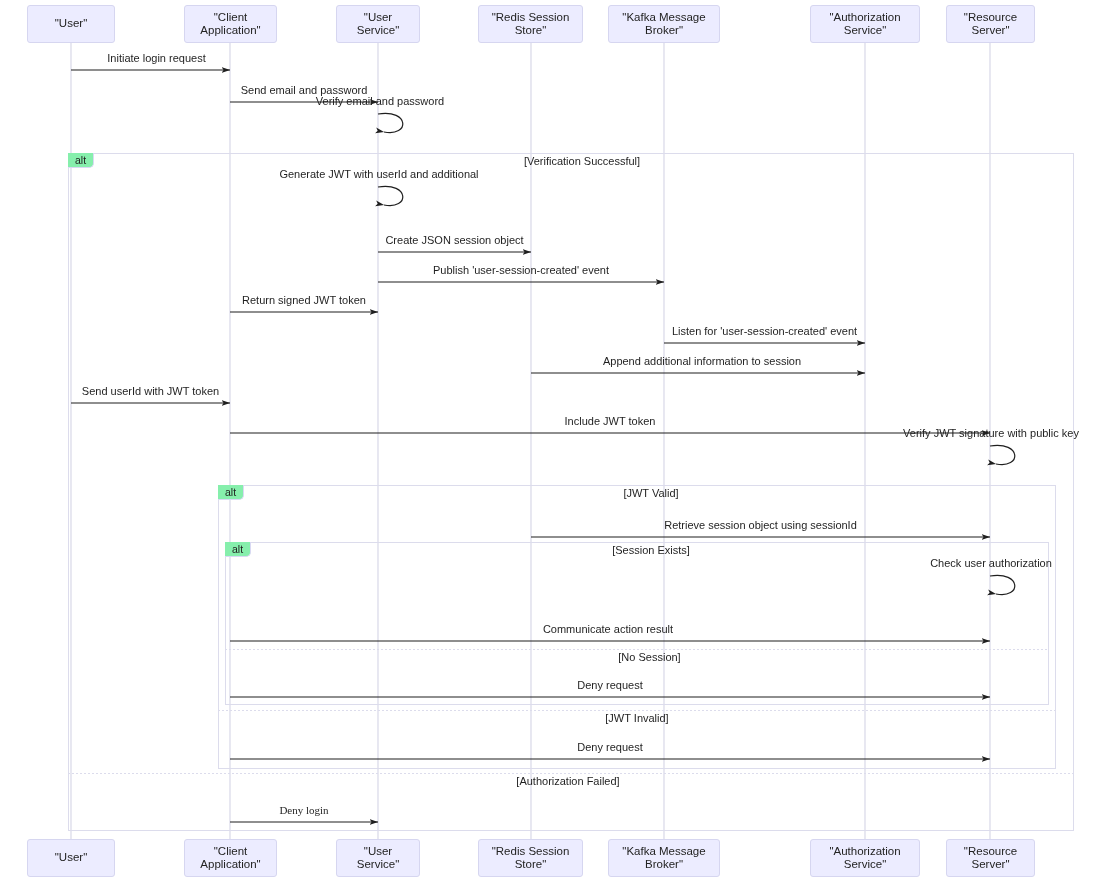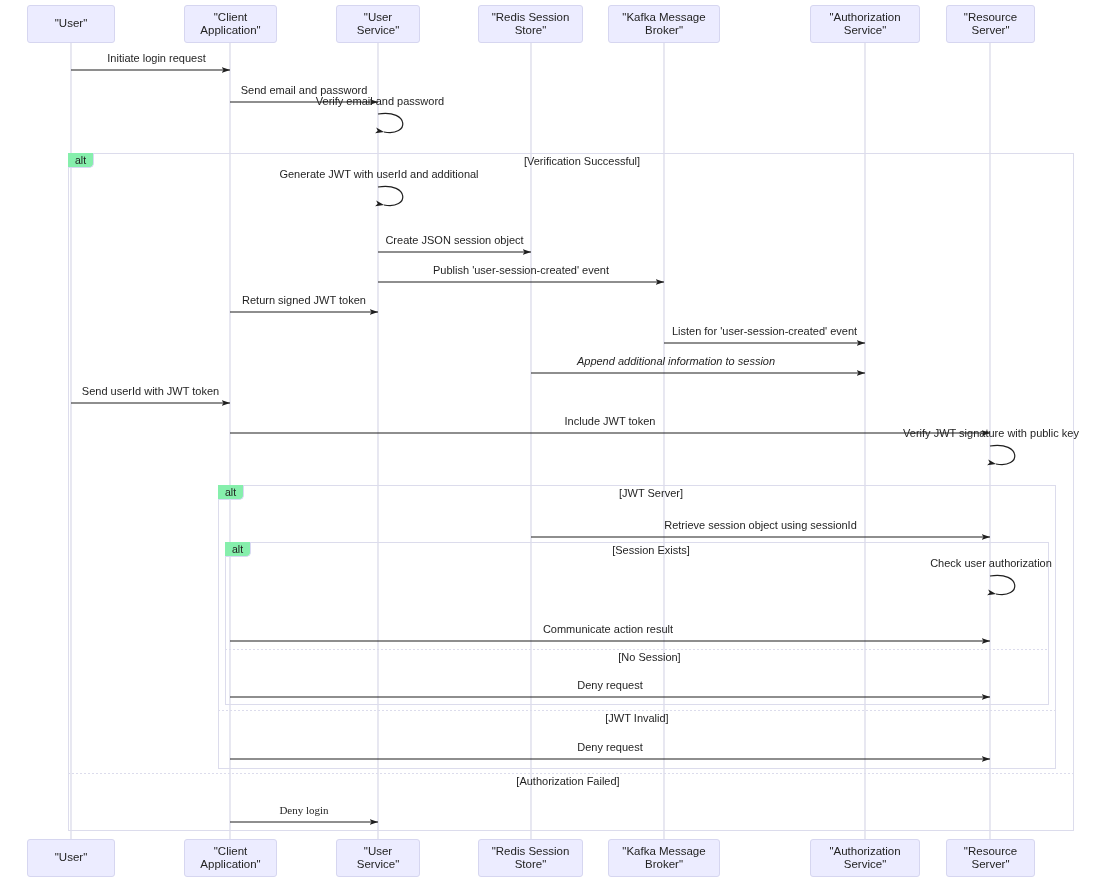--- a/index.html
+++ b/index.html
@@ -160,35 +160,35 @@
       </div>
       <div class="actor-box" style="left: 946px; top: 5px; width: 89px; height: 38px;">
         <span>"Resource Server"</span>
       </div>
       <div class="actor-box" style="left: 946px; top: 839px; width: 89px; height: 38px;">
         <span>"Resource Server"</span>
       </div>
       <div class="alt-cond" style="left: 582px; top: 155px;">[Verification Successful]</div>
       <div class="alt-cond" style="left: 568px; top: 775px;">[Authorization Failed]</div>
       <div class="alt-tag" style="left: 68px; top: 153px; width: 26px; height: 15px;">alt</div>
-      <div class="alt-cond" style="left: 651px; top: 487px;">[JWT Server]</div>
+      <div class="alt-cond" style="left: 651px; top: 487px;">[JWT Valid]</div>
       <div class="alt-cond" style="left: 637px; top: 712px;">[JWT Invalid]</div>
       <div class="alt-tag" style="left: 218px; top: 485px; width: 26px; height: 15px;">alt</div>
       <div class="alt-cond" style="left: 651px; top: 544px;">[Session Exists]</div>
       <div class="alt-cond" style="left: 636px; top: 651px; padding-left: 27px;">[No Session]</div>
       <div class="alt-tag" style="left: 225px; top: 542px; width: 26px; height: 15px;">alt</div>
       <div class="msg-label" style="left: 150.5px; top: 52px; margin-left: 6px;">Initiate login request</div>
       <div class="msg-label" style="left: 304px; top: 84px;">Send email and password</div>
       <div class="msg-label" style="left: 372px; top: 95px; margin-left: 8px;">Verify email and password</div>
       <div class="msg-label" style="left: 379px; top: 168px;">Generate JWT with userId and additional</div>
       <div class="msg-label" style="left: 454.5px; top: 234px;">Create JSON session object</div>
       <div class="msg-label" style="left: 521px; top: 264px;">Publish 'user-session-created' event</div>
       <div class="msg-label" style="left: 304px; top: 294px;">Return signed JWT token</div>
       <div class="msg-label" style="left: 764.5px; top: 325px;">Listen for 'user-session-created' event</div>
-      <div class="msg-label" style="left: 676px; top: 355px; font-style: italic;">Append additional information to session</div>
+      <div class="msg-label" style="left: 702px; top: 355px;">Append additional information to session</div>
       <div class="msg-label" style="left: 150.5px; top: 385px;">Send userId with JWT token</div>
       <div class="msg-label" style="left: 610px; top: 415px;">Include JWT token</div>
       <div class="msg-label" style="left: 991px; top: 427px;">Verify JWT signature with public key</div>
       <div class="msg-label" style="left: 760.5px; top: 519px;">Retrieve session object using sessionId</div>
       <div class="msg-label" style="left: 991px; top: 557px;">Check user authorization</div>
       <div class="msg-label" style="left: 608px; top: 623px;">Communicate action result</div>
       <div class="msg-label" style="left: 610px; top: 679px;">Deny request</div>
       <div class="msg-label" style="left: 610px; top: 741px;">Deny request</div>
       <div class="msg-label" style="left: 304px; top: 804px; font-family: Liberation Serif, serif;">Deny login</div>
     </div>

